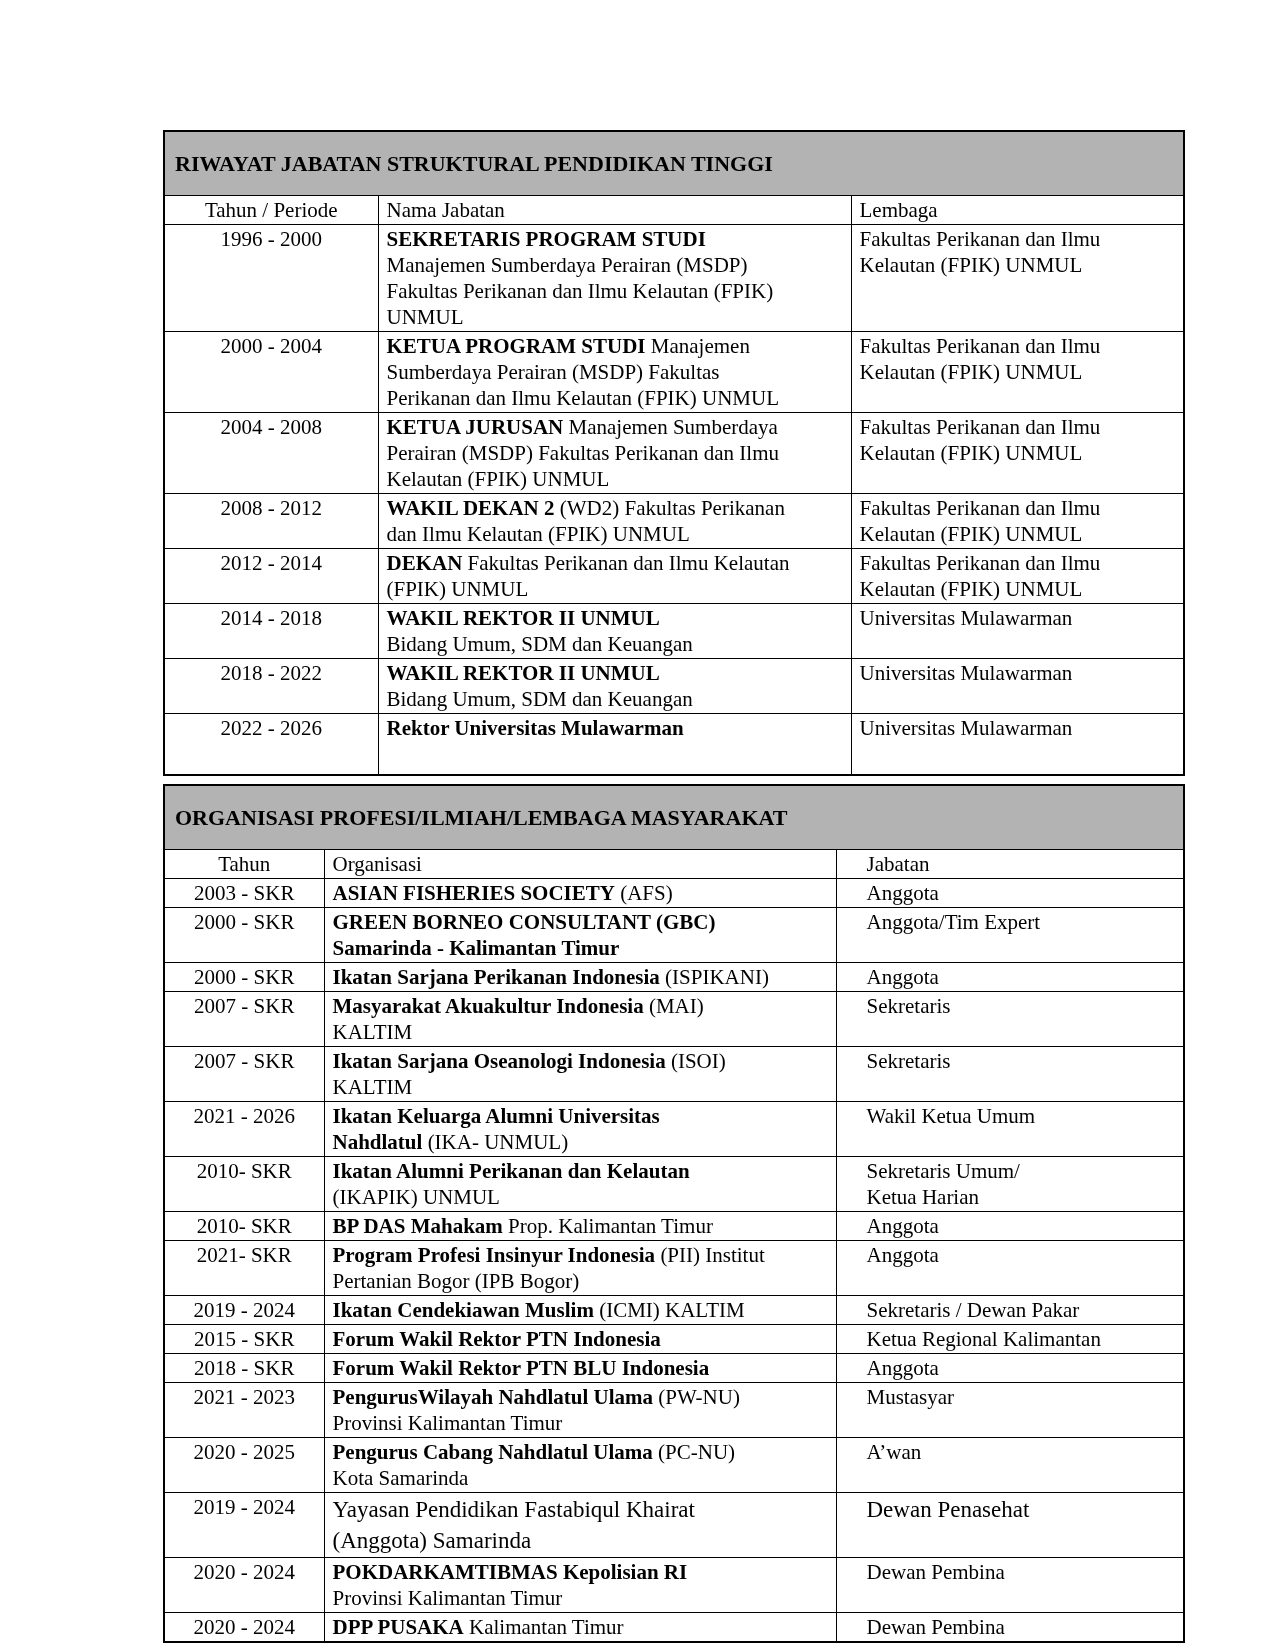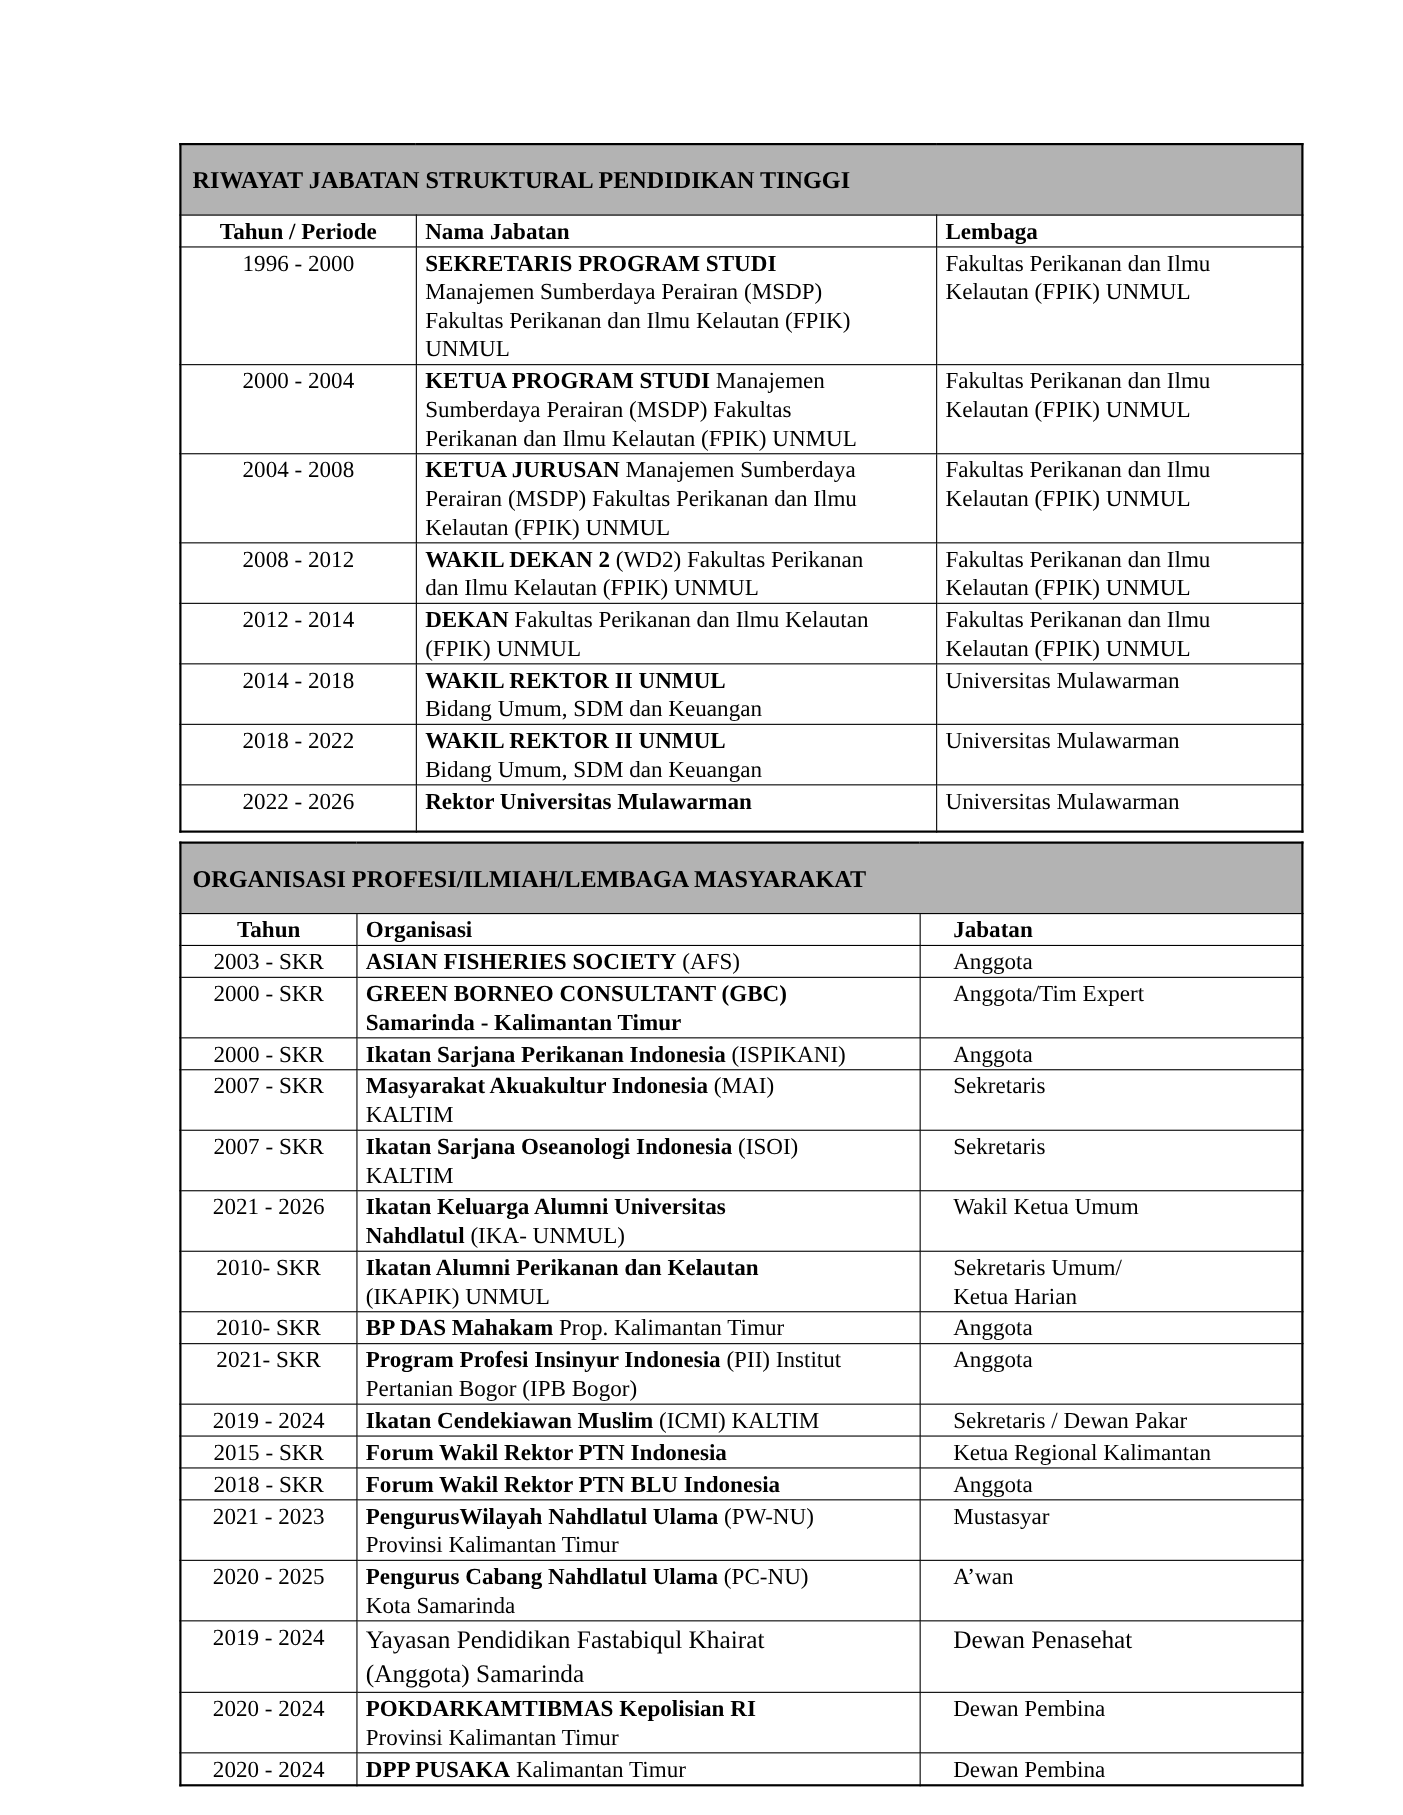--- a/index.html
+++ b/index.html
@@ -13,31 +13,31 @@
   td,th{
     border:1.5px solid #000;vertical-align:top;
     font-size:21px;line-height:26px;padding:1px 8px;
     white-space:pre-line;word-wrap:break-word;
   }
   .title-cell{
     background:var(--title-bg,#b3b3b3);
     font-weight:bold;font-size:22px;line-height:27px;
     text-align:left;padding:18px 10px;white-space:normal;
   }
-  th{text-align:left;font-weight:bold;}
+  th{text-align:left;font-weight:normal;}
   .center{text-align:center;padding:1px 2px;}
   .b{font-weight:bold;}
   .t2{margin-top:8px;}
   
   .t1 .c1{width:214px}.t1 .c2{width:473px}.t1 .c3{width:333px}
   .t2 .c1{width:160px}.t2 .c2{width:512px}.t2 .c3{width:348px}
   
   .t2 th:nth-child(3), .t2 td:nth-child(3){padding-left:30px;}
   
-  .t1 tbody tr:last-child td{padding-bottom:14px;}
+  .t1 tbody tr:last-child td{padding-bottom:33px;}
   
   td.alt{font-size:23px;line-height:31px;}
   td.alt.name-cell{}
 </style>
 </head>
 <body style="--title-bg: #b3b3b3;">
 
 <div class="doc">
 
   <table class="t1">

